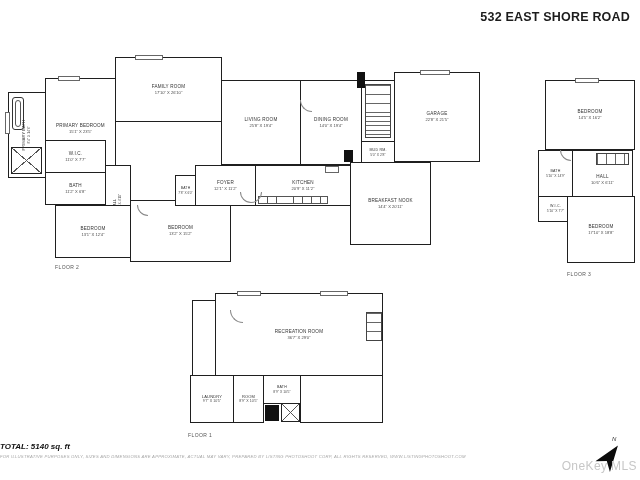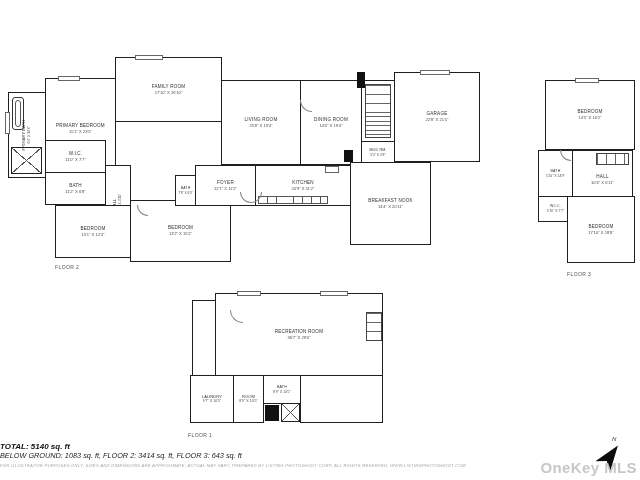--- a/index.html
+++ b/index.html
@@ -36,26 +36,27 @@
   .floor-label{position:absolute;font-size:5px;color:#555;letter-spacing:.4px;}
   
   .summary{position:absolute;left:0;right:0;top:442px;text-align:left;line-height:1.2;font-style:italic;}
   .summary .total{font-size:8px;font-weight:bold;color:#111;}
   .summary .line{font-size:7.3px;color:#222;}
   .summary .disclaimer{font-size:4.2px;color:#a6a6a6;margin-top:2.5px;letter-spacing:.25px;}
   
   .compass{position:absolute;left:597px;top:437px;width:28px;height:34px;}
   .compass .n{position:absolute;top:-1px;left:15px;font-size:6px;font-style:italic;color:#333;}
   .compass svg{position:absolute;left:2px;top:6px;transform:rotate(36deg);}
-  .watermark{position:absolute;right:3px;top:459px;font-size:15px;color:#c7c7c7;letter-spacing:.4px;font-weight:bold;}
+  .watermark{position:absolute;right:3px;top:459px;font-size:12px;color:#c7c7c7;letter-spacing:.4px;}
 </style>
 </head>
 <body>
 
 <div class="header">
+  <div>532 EAST SHORE ROAD</div>
 </div>
 
 <div class="layer">
 
   <div class="room" style="left:115px;top:57px;width:107px;height:65px">
     <div class="rlabel">
         <span class="rname">FAMILY ROOM</span>
     <span class="rdims">17'10" X 26'10"</span>
       </div>
   </div>
@@ -266,21 +267,20 @@
   <div class="blackbox" style="left:265px;top:405px;width:14px;height:16px"></div>
 
   <div class="floor-label" style="left:188px;top:432px">FLOOR 1</div>
   <div class="window" style="left:237px;top:291px;width:24px;height:5px"></div>
   <div class="window" style="left:320px;top:291px;width:28px;height:5px"></div>
   <div class="arc" style="left:230px;top:310px;width:13px;height:13px"></div>
 </div>
 
 <div class="summary">
   <div class="total">TOTAL: 5140 sq. ft</div>
-  <div class="line">BELOW GROUND: 1083 sq. ft, FLOOR 2: 3414 sq. ft, FLOOR 3: 643 sq. ft</div>
   <div class="disclaimer">FOR ILLUSTRATIVE PURPOSES ONLY, SIZES AND DIMENSIONS ARE APPROXIMATE, ACTUAL MAY VARY, PREPARED BY LISTING PHOTOSHOOT CORP, ALL RIGHTS RESERVED, WWW.LISTINGPHOTOSHOOT.COM</div>
 </div>
 
 <div class="compass">
   <span class="n">N</span>
   <svg width="22" height="27" viewBox="0 0 22 27">
     <polygon points="11,0 20,26 11,19 2,26" fill="#0c0c0c"></polygon>
   </svg>
 </div>
 <div class="watermark">OneKey MLS</div>

